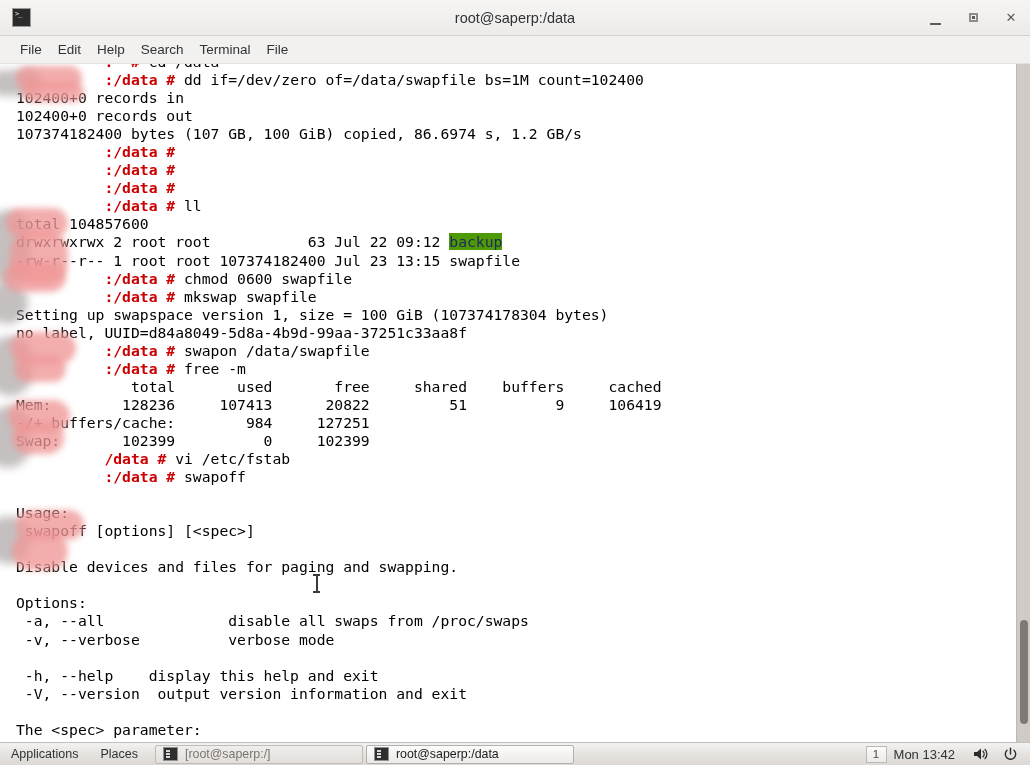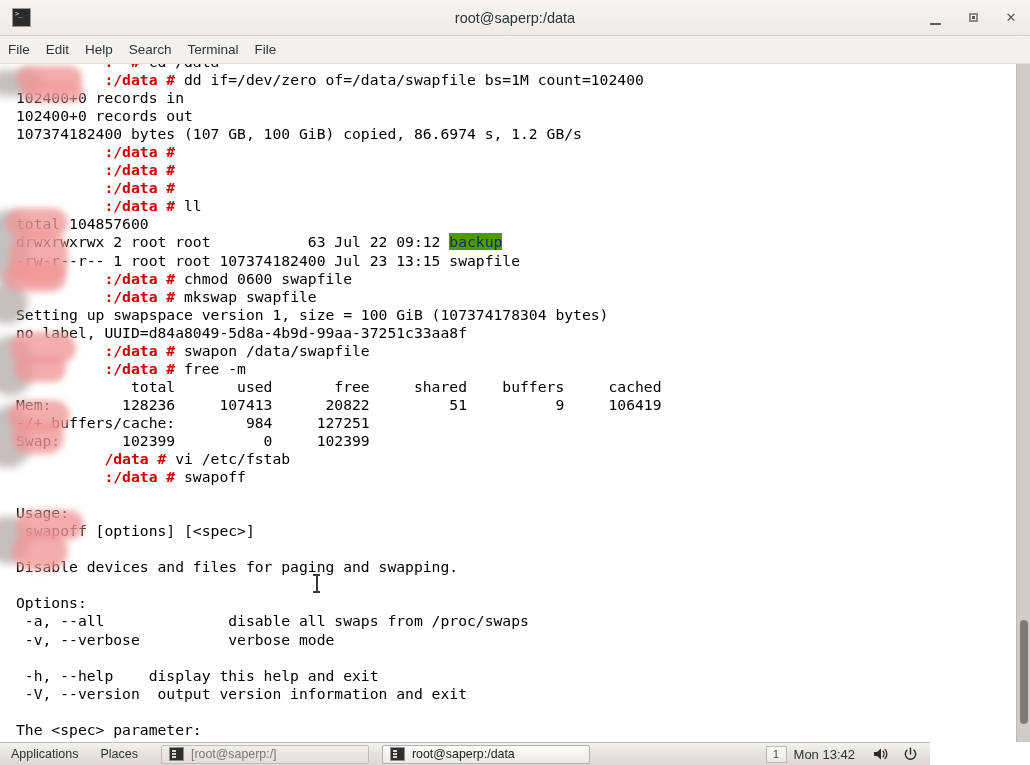--- a/index.html
+++ b/index.html
@@ -108,20 +108,21 @@
   .tb-btn .sq i { display:block; width:3px; height:3px; background:#5c5c5c; margin:1px 0 0 1px; }
 
   
   #menubar {
     height: 28px;
     min-height: 28px;
     background: #f2f1f0;
     border-bottom: 1px solid #e2dfdc;
     display: flex;
     align-items: center;
+    padding-left: 12px;
     box-sizing: border-box;
   }
   .menu-item {
     font-size: 13.5px;
     color: #2e3436;
     padding: 2px 8px;
     cursor: default;
     white-space: nowrap;
   }
 
@@ -216,42 +217,42 @@
     height: 104px;
     background: #7d7a77;
     border-radius: 4px;
   }
 
   
   #taskbar {
     position: absolute;
     left: 0;
     bottom: 0;
-    width: 930px;
+    width: 1030px;
     height: 23px;
     background: linear-gradient(to bottom, #f4f3f2 0%, #e4e1de 55%, #dcd9d5 100%);
     border-top: 1px solid #c3bfbb;
     box-sizing: border-box;
     display: flex;
     align-items: center;
     z-index: 5;
     font-size: 12.5px;
     color: #2e3436;
   }
   .tb-menu {
     padding: 0 11px;
     line-height: 22px;
     cursor: default;
     white-space: nowrap;
   }
   #task-list {
     display: flex;
     align-items: center;
-    margin-left: 12px;
-    gap: 13px;
+    margin-left: 6px;
+    gap: 3px;
     flex: 1 1 auto;
     min-width: 0;
   }
   .task-btn {
     display: flex;
     align-items: center;
     gap: 7px;
     height: 19px;
     width: 208px;
     box-sizing: border-box;

